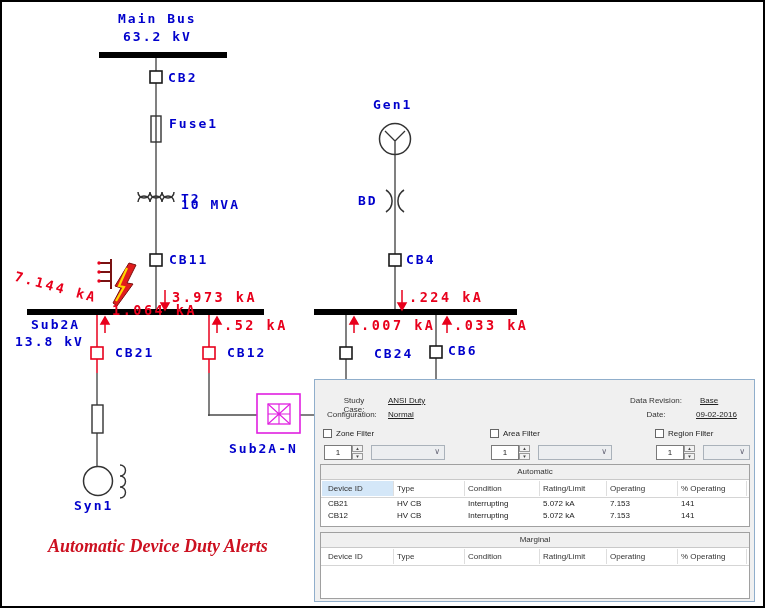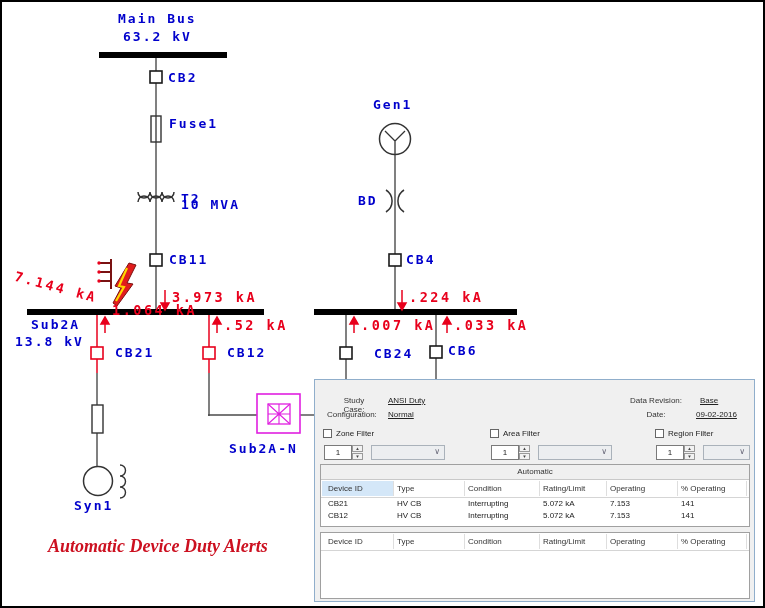--- a/index.html
+++ b/index.html
@@ -225,20 +225,21 @@
         <span class="tcell" style="left:7px">CB12</span>
         <span class="tcell" style="left:76px">HV CB</span>
         <span class="tcell" style="left:147px">Interrupting</span>
         <span class="tcell" style="left:222px">5.072 kA</span>
         <span class="tcell" style="left:289px">7.153</span>
         <span class="tcell" style="left:360px">141</span>
       </div>
     </div>
 
     <div class="tsection" style="left:5px;top:152px;width:430px;height:67px">
+      <div class="tband">Marginal</div>
       <div class="thdr">
         <span class="vsep" style="left:72px"></span>
           <span class="vsep" style="left:143px"></span>
         <span class="vsep" style="left:218px"></span>
           <span class="vsep" style="left:285px"></span>
         <span class="vsep" style="left:356px"></span>
           <span class="vsep" style="left:425px"></span>
         <span class="hcell" style="left:7px">Device ID</span>
         <span class="hcell" style="left:76px">Type</span>
         <span class="hcell" style="left:147px">Condition</span>

